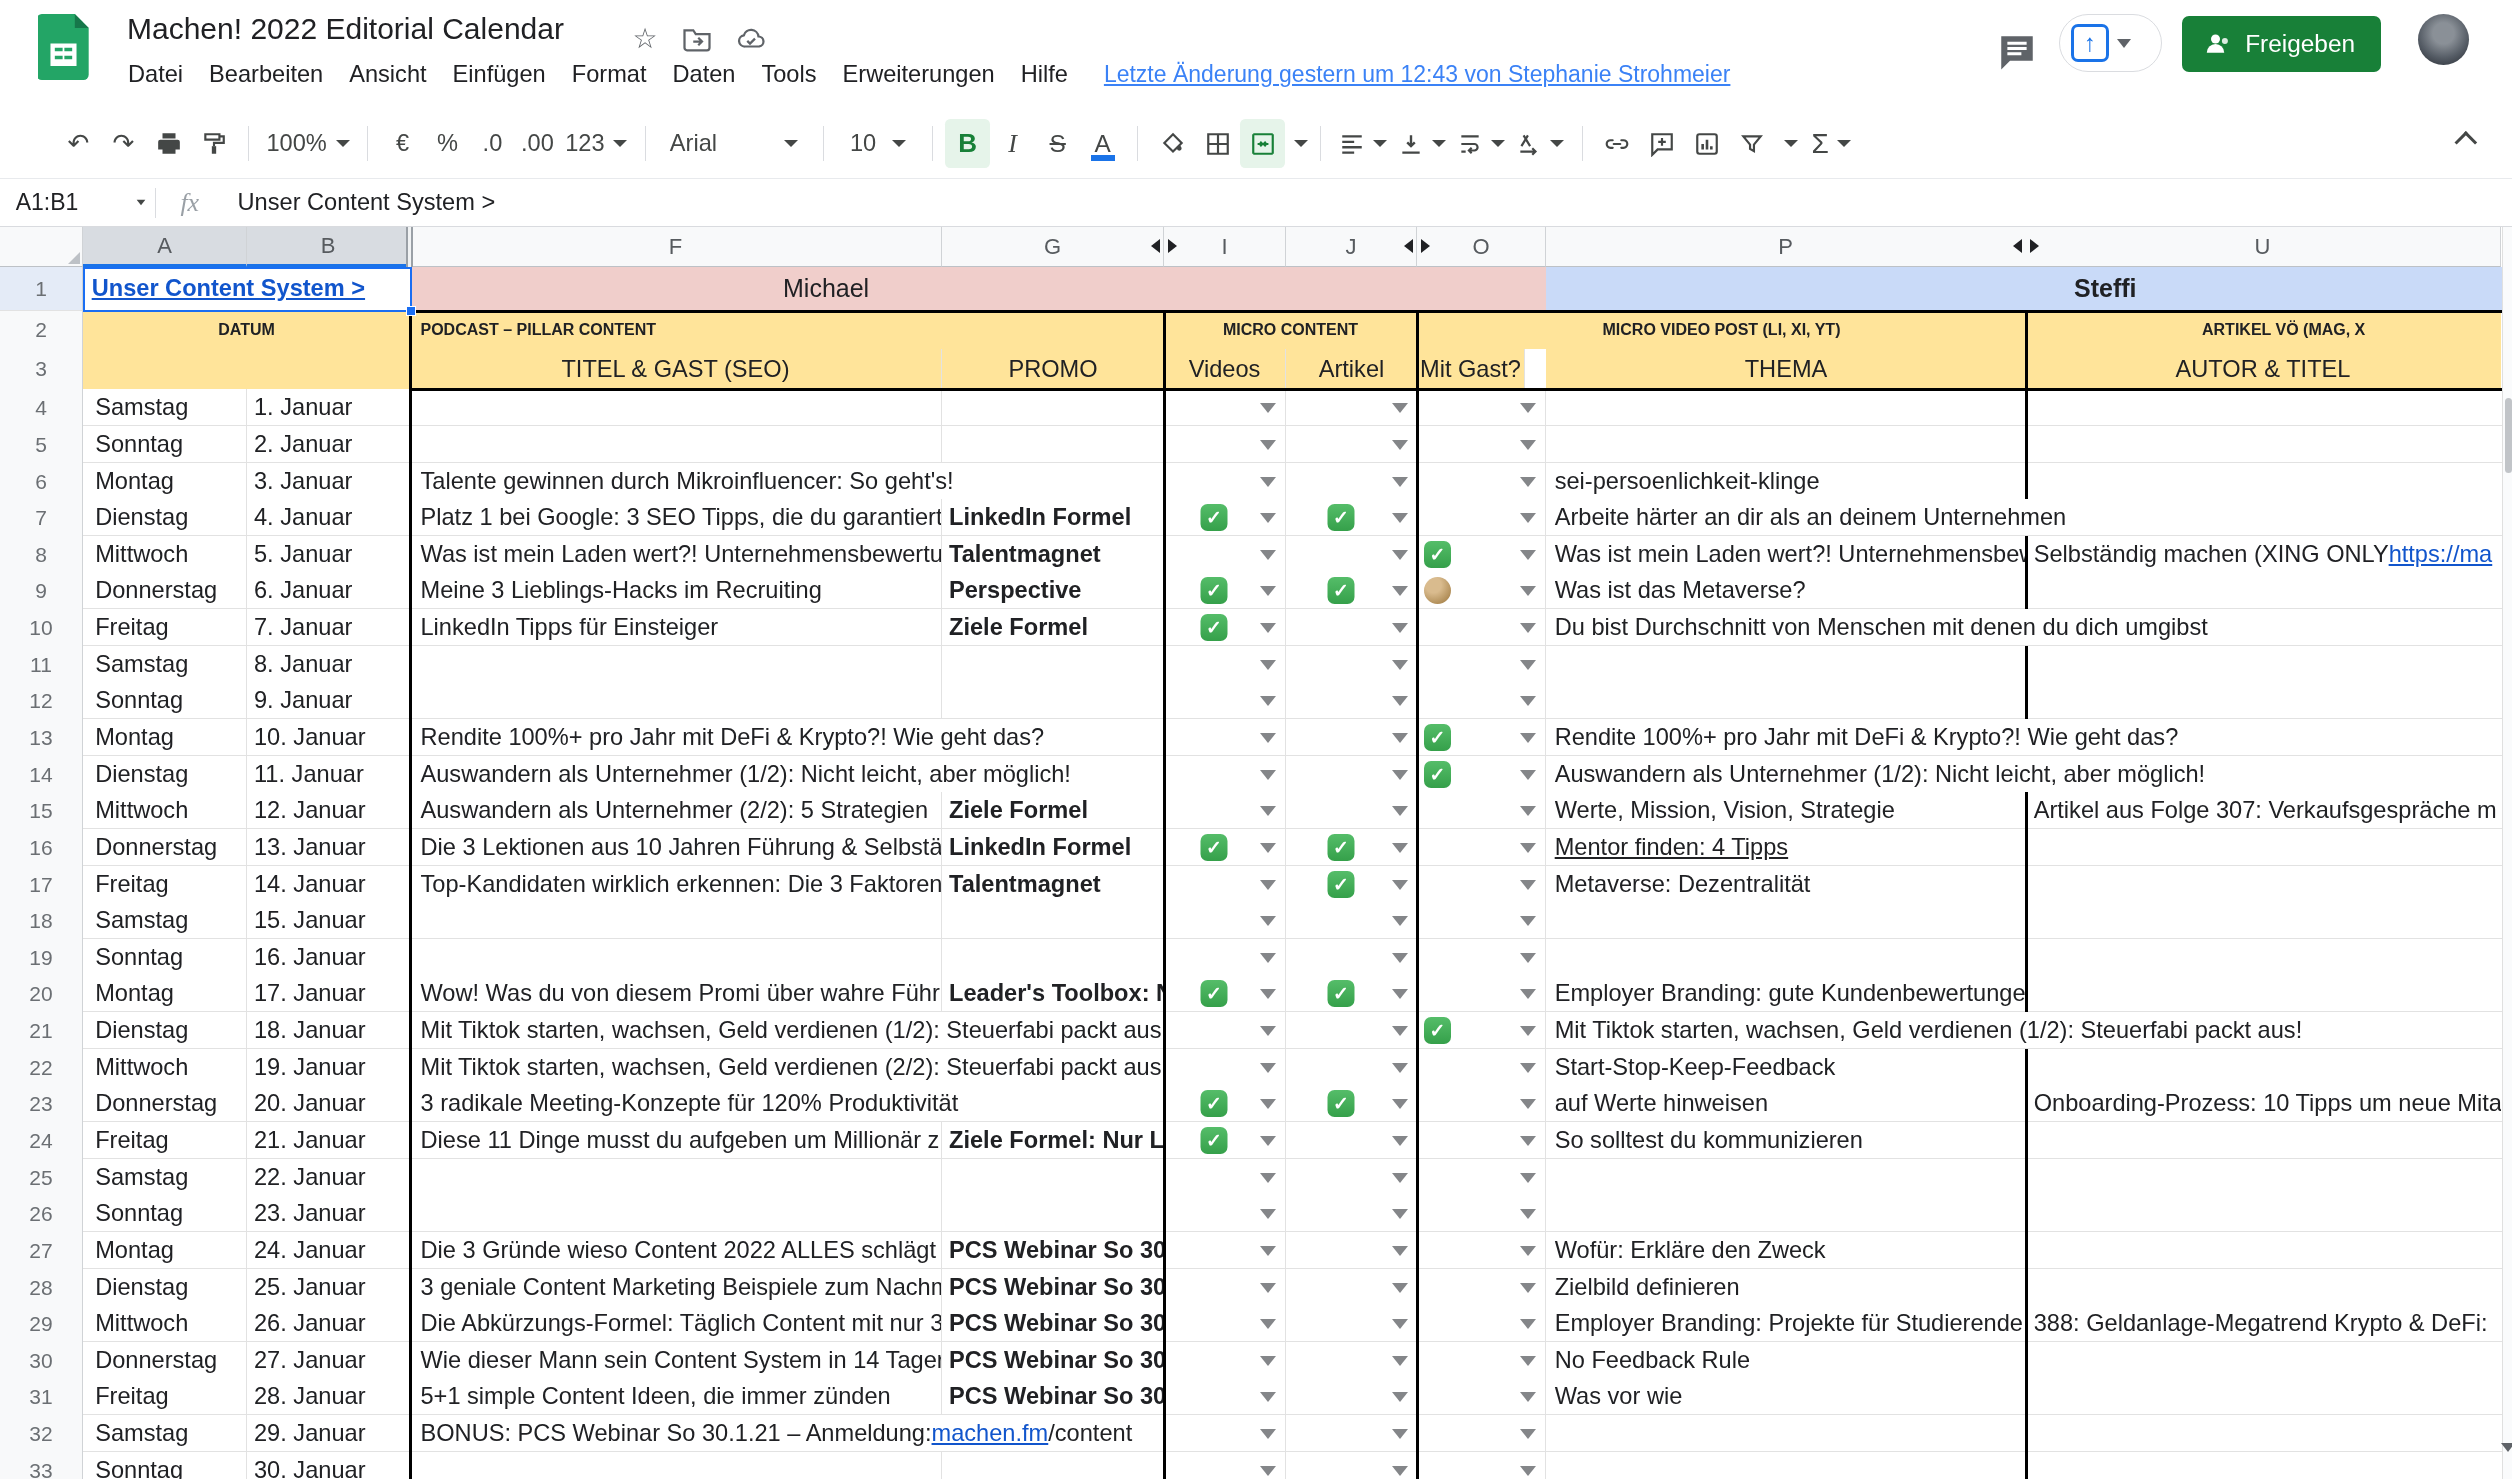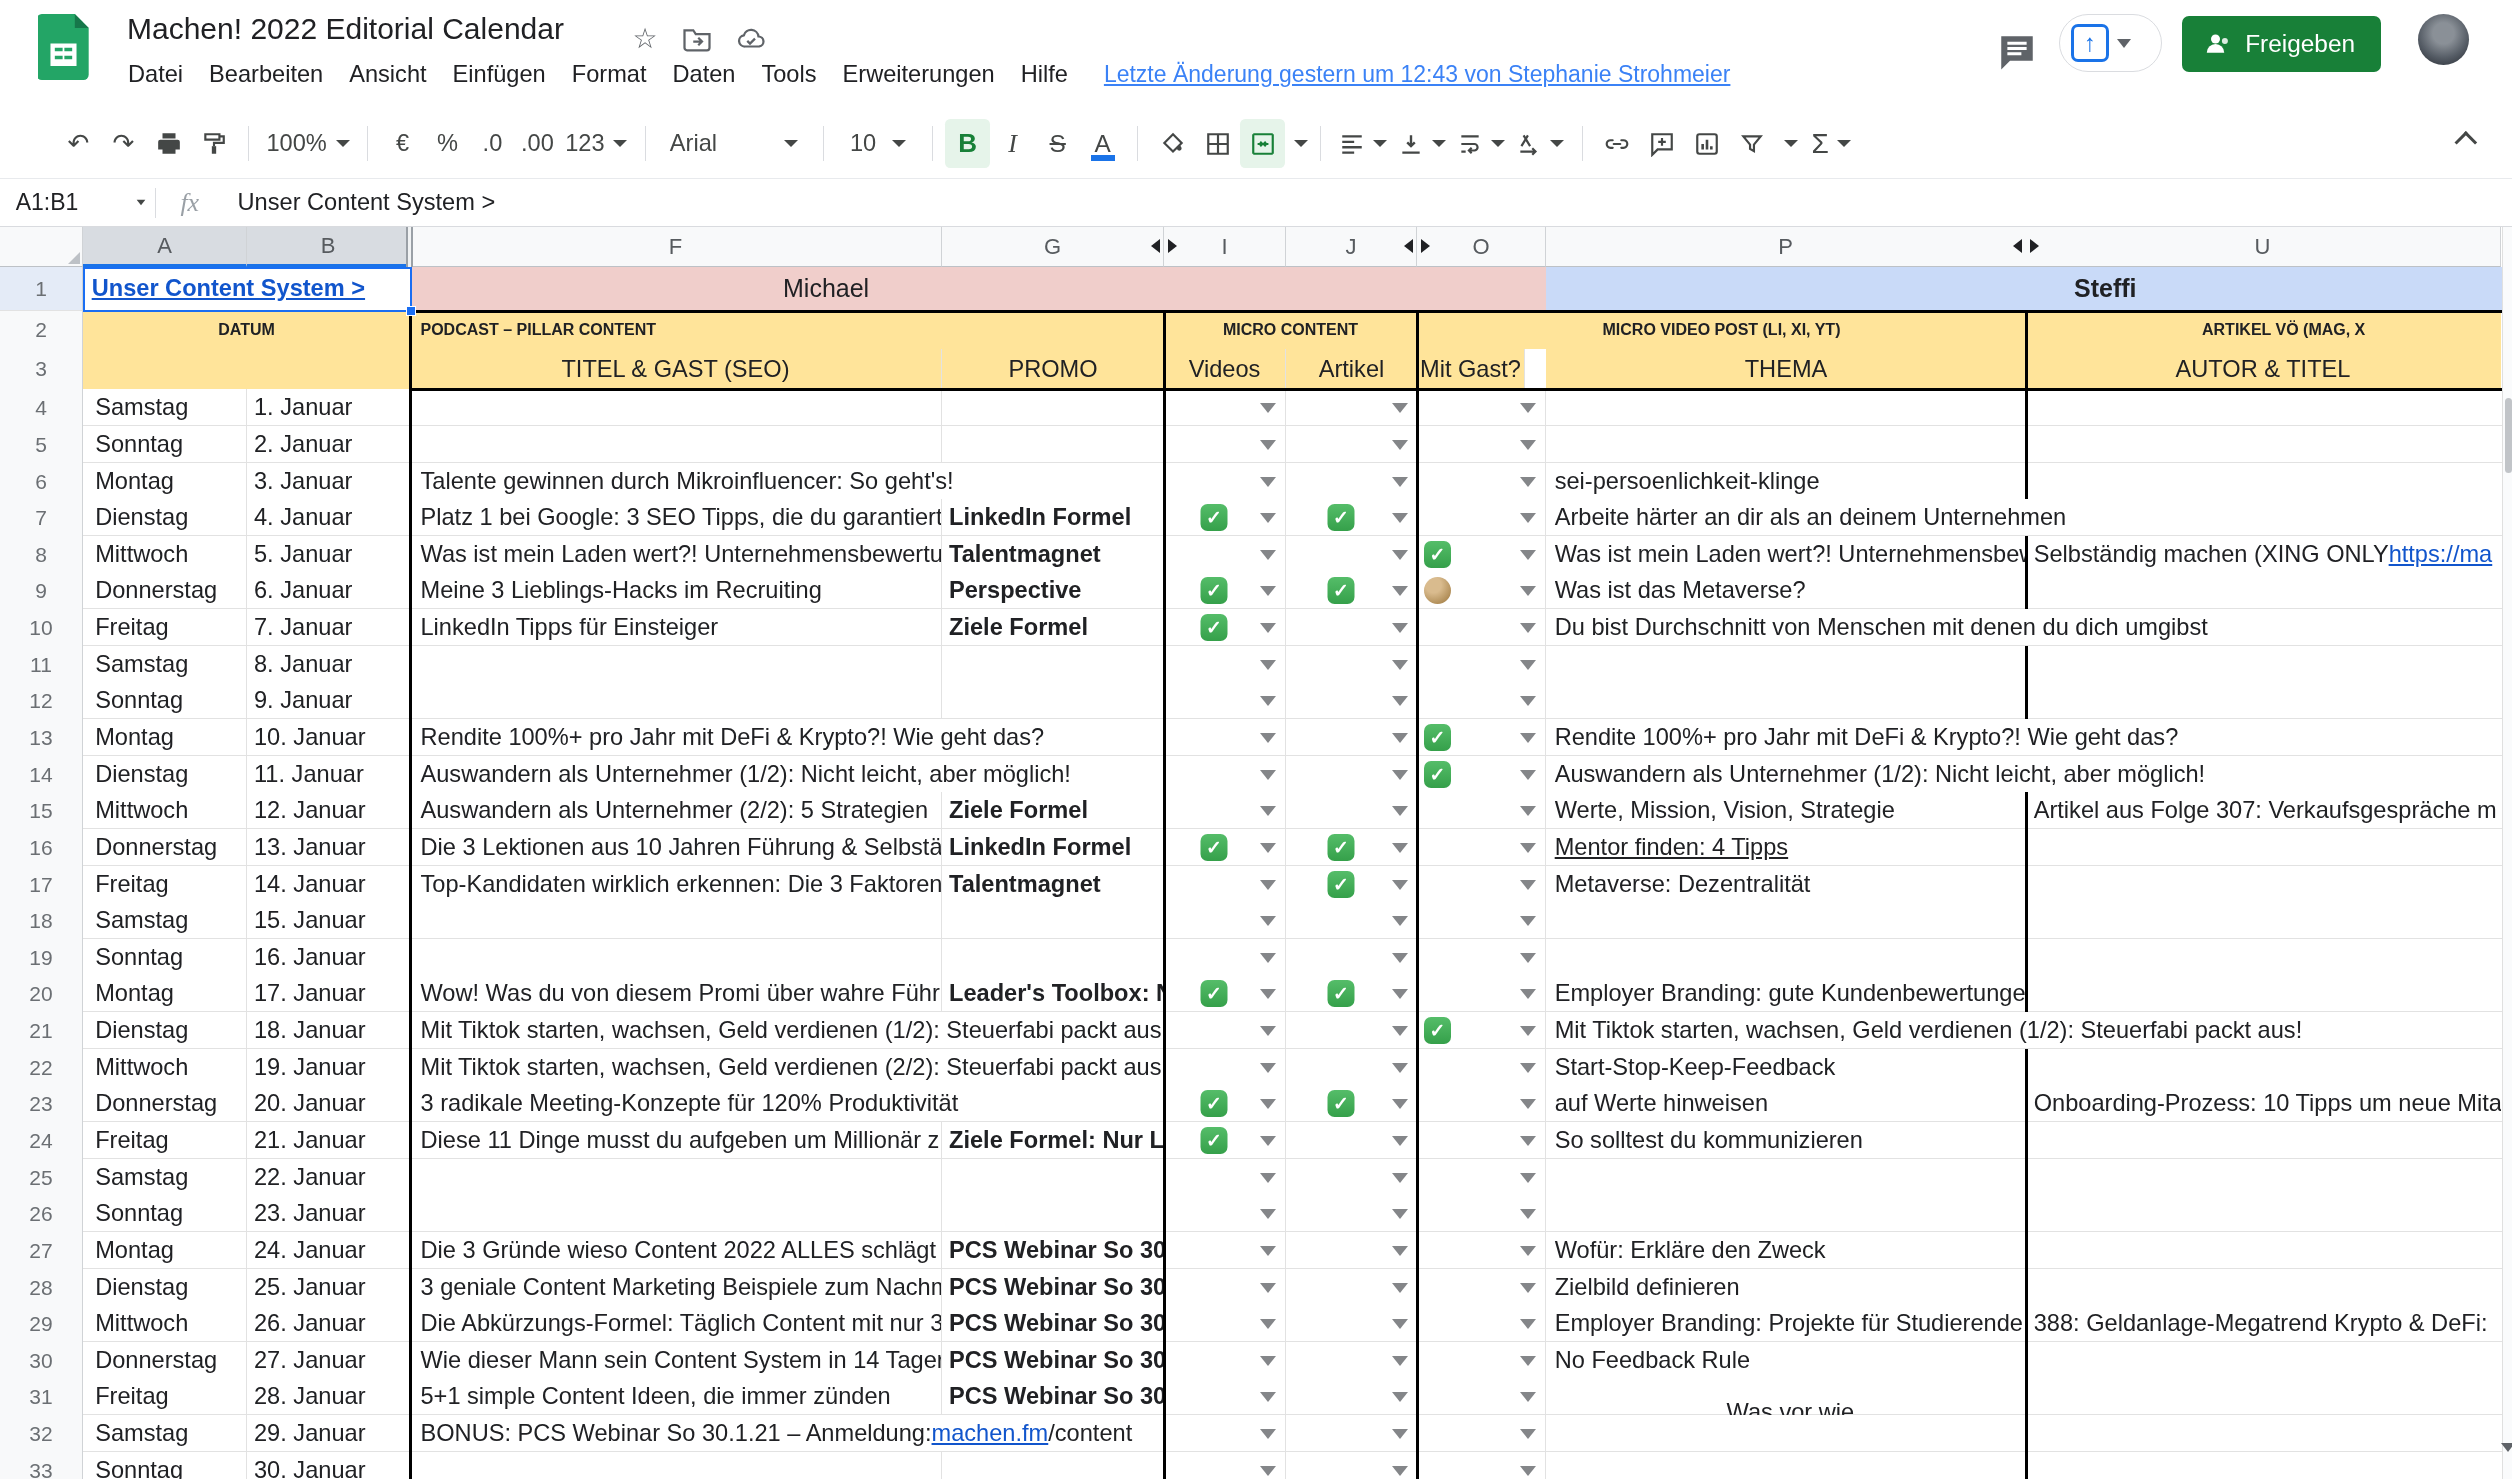--- a/index.html
+++ b/index.html
@@ -920,21 +920,21 @@
       <div class="cell bold" style="position: absolute; left: 942px; top: 0px; width: 222px; height: 37px; padding-left: 7px;">PCS Webinar So 30.</div>
       <div class="cell thin-r" style="position: absolute; left: 1164px; top: 0px; width: 122px; height: 37px; justify-content: center;">
         <span class="dd"></span>
       </div>
       <div class="cell" style="position: absolute; left: 1286px; top: 0px; width: 131px; height: 37px; justify-content: center;">
         <span class="dd"></span>
       </div>
       <div class="cell thin-r" style="position: absolute; left: 1417px; top: 0px; width: 129px; height: 37px; justify-content: flex-start; padding-left: 7px;">
         <span class="dd"></span>
       </div>
-      <div class="cell" style="position: absolute; left: 1546px; top: 16px; width: 480px; height: 37px; padding-left: 8.7px; justify-content: center;">
+      <div class="cell" style="position: absolute; left: 1546px; top: 0px; width: 480px; height: 37px; padding-left: 8.7px;">
         <span>Was vor wie</span>
       </div>
       <div class="cell" style="position: absolute; left: 2025px; top: 0px; width: 476px; height: 37px; padding-left: 8.7px;"></div>
     </div>
     <div class="row abs bb" style="position: absolute; left: 0px; top: 1188px; width: 2512px; height: 37px;">
       <div class="cell gut" style="position: absolute; left: 0px; top: 0px; width: 83px; height: 37px;">32</div>
       <div class="cell thin-r" style="position: absolute; left: 83px; top: 0px; width: 164px; height: 37px; padding-left: 12.2px;">Samstag</div>
       <div class="cell" style="position: absolute; left: 247px; top: 0px; width: 163px; height: 37px; padding-left: 7px;">29. Januar</div>
       <div class="cell" style="position: absolute; left: 410px; top: 0px; width: 754px; height: 37px; padding-left: 10.5px;">
         <span>BONUS: PCS Webinar So 30.1.21 – Anmeldung: </span>

